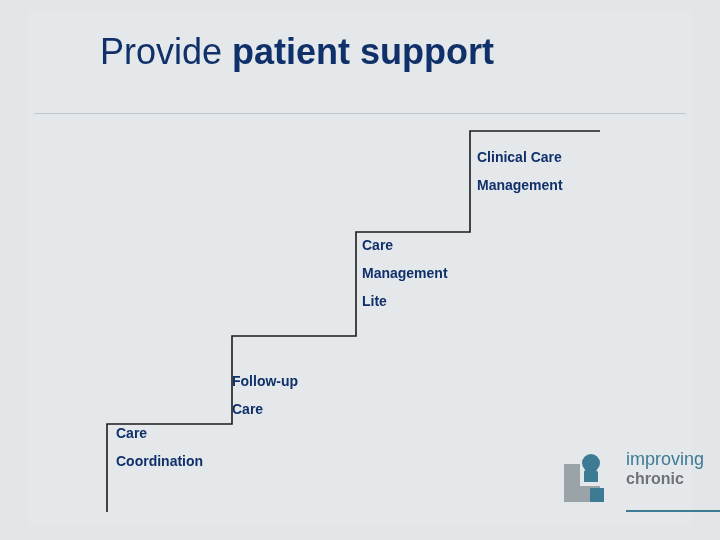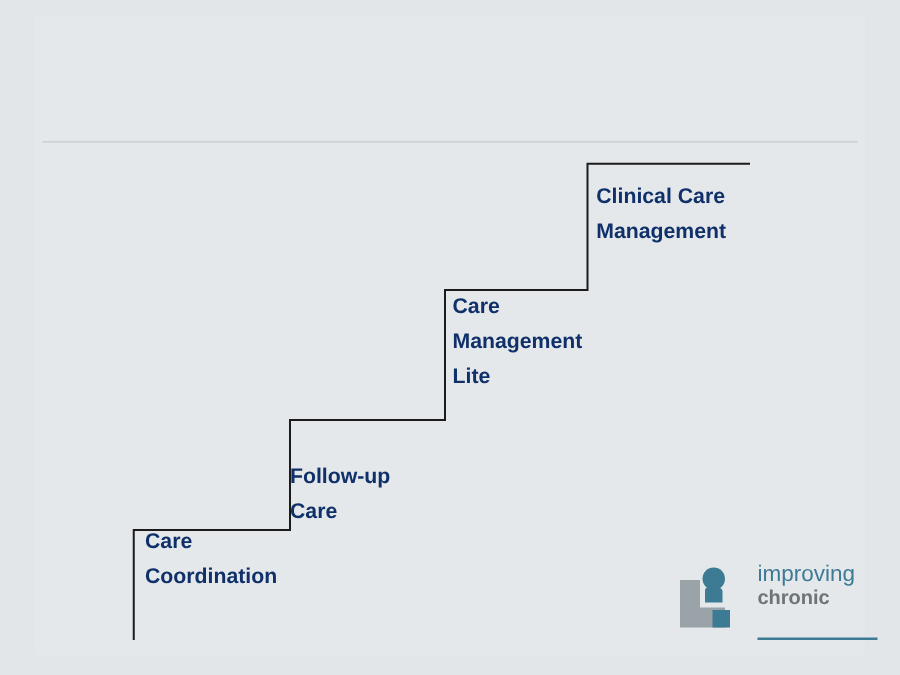--- a/index.html
+++ b/index.html
@@ -57,33 +57,33 @@
     left: 0;
     top: 0;
     width: 720px;
     height: 540px;
   }
 
   .step-label {
     position: absolute;
     color: #10306a;
     font-weight: 700;
-    font-size: 17px;
+    font-size: 14px;
     line-height: 28px;
     white-space: pre-line;
   }
   #label-ccm  { left: 477px; top: 143px; width: 210px; }
   #label-cml  { left: 362px; top: 231px; width: 180px; }
   #label-fuc  { left: 232px; top: 335px; width: 160px; margin-top: 32px; }
   #label-cc   { left: 116px; top: 419px; width: 200px; }
 
   
   #logo {
     position: absolute;
-    left: 540px;
+    left: 560px;
     top: 448px;
     width: 160px;
     height: 68px;
   }
   #logo-mark {
     position: absolute;
     left: 0px;
     top: 4px;
     width: 62px;
     height: 58px;
@@ -107,20 +107,21 @@
     background: #3d7a93;
   }
 </style>
 </head>
 <body>
 
 <div id="slide">
 
   <div id="panel"></div>
 
+  <div id="title"><span class="light">Provide </span><span class="bold">patient support</span></div>
 
   <div id="title-rule"></div>
 
   <svg id="stairs" viewBox="0 0 720 540" xmlns="http://www.w3.org/2000/svg">
     <polyline points="107,512 107,424 232,424 232,336 356,336 356,232 470,232 470,131 600,131" fill="none" stroke="#1b1b1b" stroke-width="1.6"></polyline>
   </svg>
 
   <div class="step-label" id="label-ccm">Clinical Care
 Management</div>
   <div class="step-label" id="label-cml">Care

